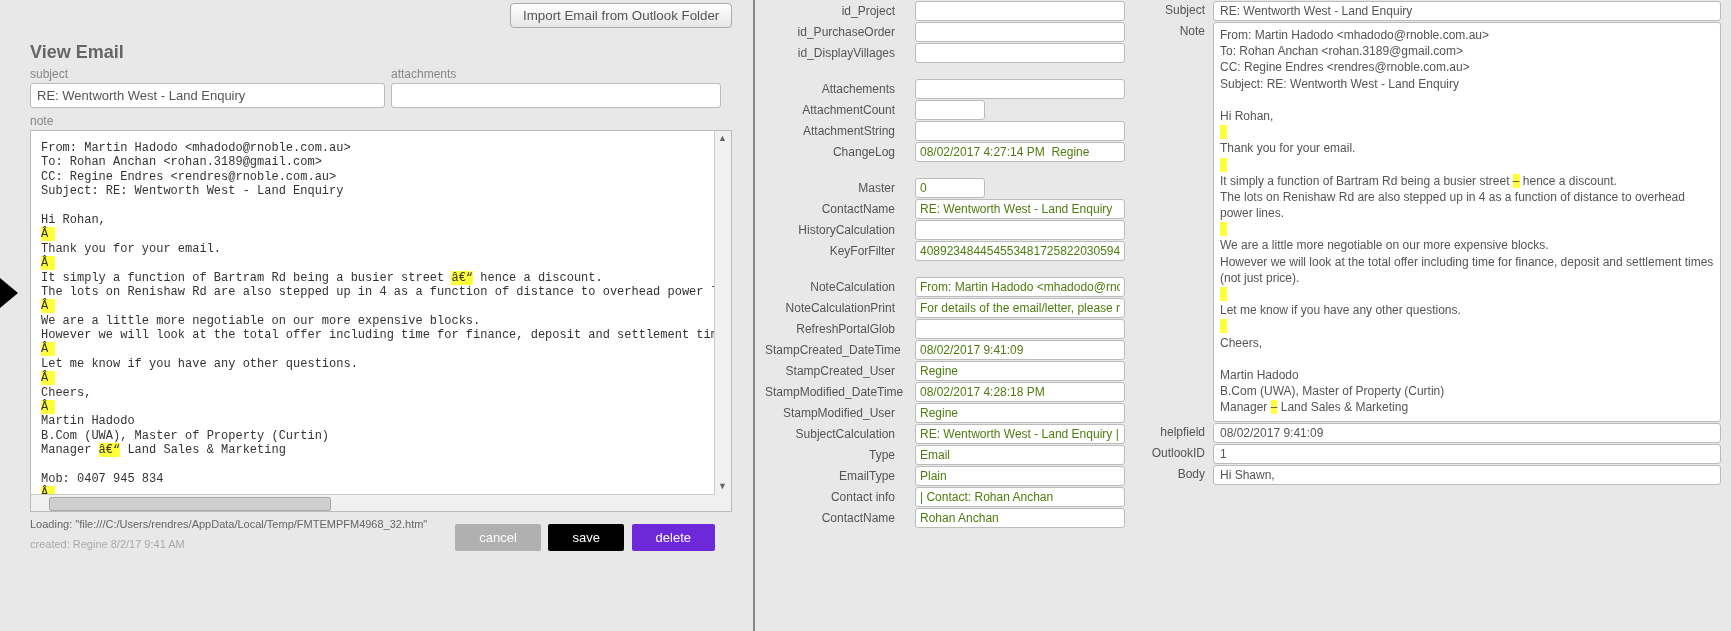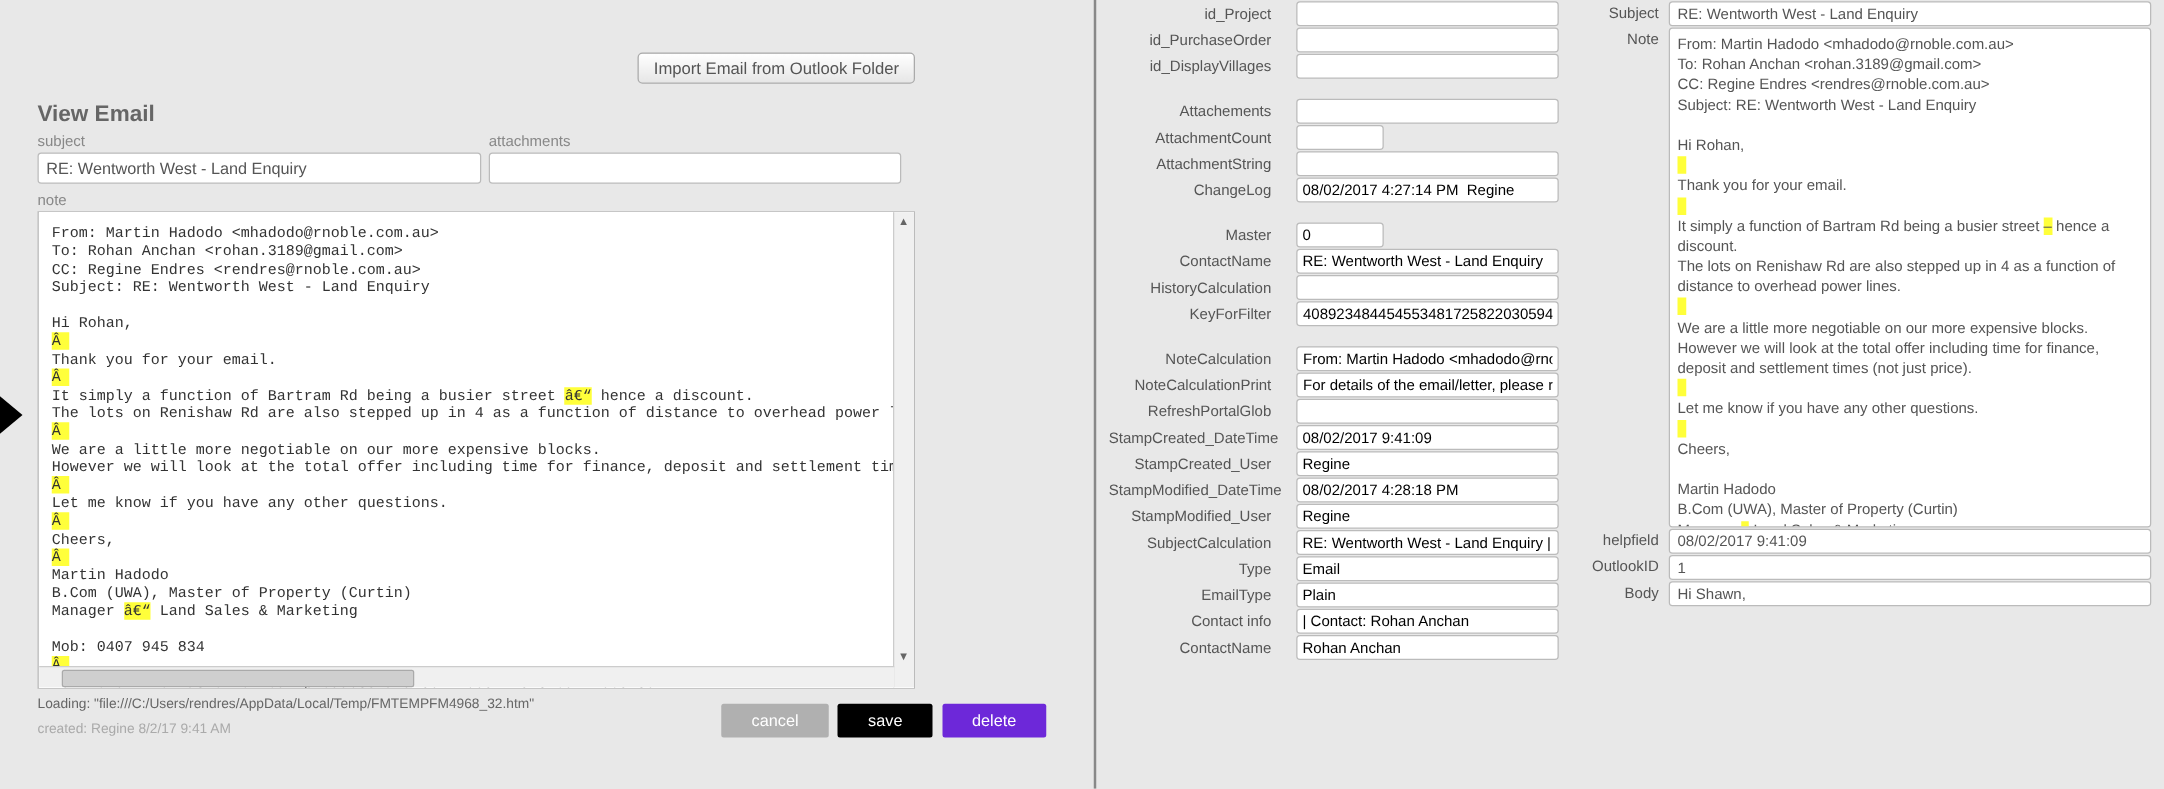--- a/index.html
+++ b/index.html
@@ -1,17 +1,17 @@
 <!DOCTYPE html>
 <html><head>
 <meta charset="utf-8">
 <style>
   html,body{margin:0;padding:0;font-family:Arial,Helvetica,sans-serif;font-size:13px;color:#333;background:#e8e8e8;}
   .app{display:flex;width:1731px;height:631px;overflow:hidden;}
-  .left-pane{width:875px;padding:0 10px 0 30px;box-sizing:border-box;position:relative;margin-top:39px;}
+  .left-pane{width:753px;padding:0 10px 0 30px;box-sizing:border-box;position:relative;}
   .right-pane{flex:1;border-left:2px solid #888;padding:0 10px;box-sizing:border-box;display:flex;}
   .arrow{position:absolute;left:0;top:278px;width:0;height:0;border-top:15px solid transparent;border-bottom:15px solid transparent;border-left:18px solid #000;}
   .import-btn{display:inline-block;margin-left:480px;margin-top:3px;padding:4px 12px;background:linear-gradient(#fff,#e6e6e6);border:1px solid #aaa;border-radius:4px;color:#555;cursor:pointer;}
   .vh{font-size:18px;font-weight:bold;color:#666;margin:14px 0 2px 0;}
   .lbl-small{font-size:12px;color:#888;margin:2px 0;}
   .row{display:flex;gap:6px;}
   .inp{border:1px solid #bbb;border-radius:3px;padding:4px 6px;background:#fff;font-size:13px;color:#555;box-sizing:border-box;}
   .subj-input{width:355px;}
   .attach-input{width:330px;}
   .note-box{width:700px;height:380px;border:1px solid #bbb;background:#fff;overflow:auto;position:relative;margin-top:2px;}
@@ -22,21 +22,21 @@
   .btn-row{float:right;margin-top:-26px;margin-right:28px;}
   .btn{display:inline-block;padding:6px 24px;border-radius:2px;color:#fff;font-size:13px;margin-left:4px;cursor:pointer;}
   .btn-cancel{background:#b0b0b0;}
   .btn-save{background:#000000;}
   .btn-delete{background:#6d28d9;}
   
   .fields-col{width:360px;font-size:12px;color:#444;}
   .fr{display:flex;align-items:center;height:20px;margin:1px 0;}
   .flabel{width:130px;text-align:right;padding-right:20px;color:#555;font-size:12px;}
   .fval{flex:1;}
-  .fval input{width:100%;box-sizing:border-box;border:1px solid #bbb;border-radius:3px;padding:2px 4px;font-size:12px;color:#000000;background:#fff;}
+  .fval input{width:100%;box-sizing:border-box;border:1px solid #bbb;border-radius:3px;padding:2px 4px;font-size:12px;color:#4d7c0f;background:#fff;}
   .fval.narrow input{width:70px;}
   .gap{height:14px;}
   .note-col{flex:1;padding-left:20px;font-size:12px;}
   .nrow{display:flex;align-items:flex-start;margin:1px 0;}
   .nlabel{width:60px;text-align:right;padding-right:8px;color:#555;font-size:12px;padding-top:2px;}
   .ninput{flex:1;}
   .ninput input{width:100%;box-sizing:border-box;border:1px solid #bbb;border-radius:3px;padding:2px 6px;font-size:12px;color:#555;background:#fff;}
   .note-text{border:1px solid #bbb;border-radius:3px;background:#fff;padding:4px 6px;font-size:12px;color:#555;line-height:1.35;height:390px;overflow:hidden;}
   .note-hl{background:#ffff3a;}
   

